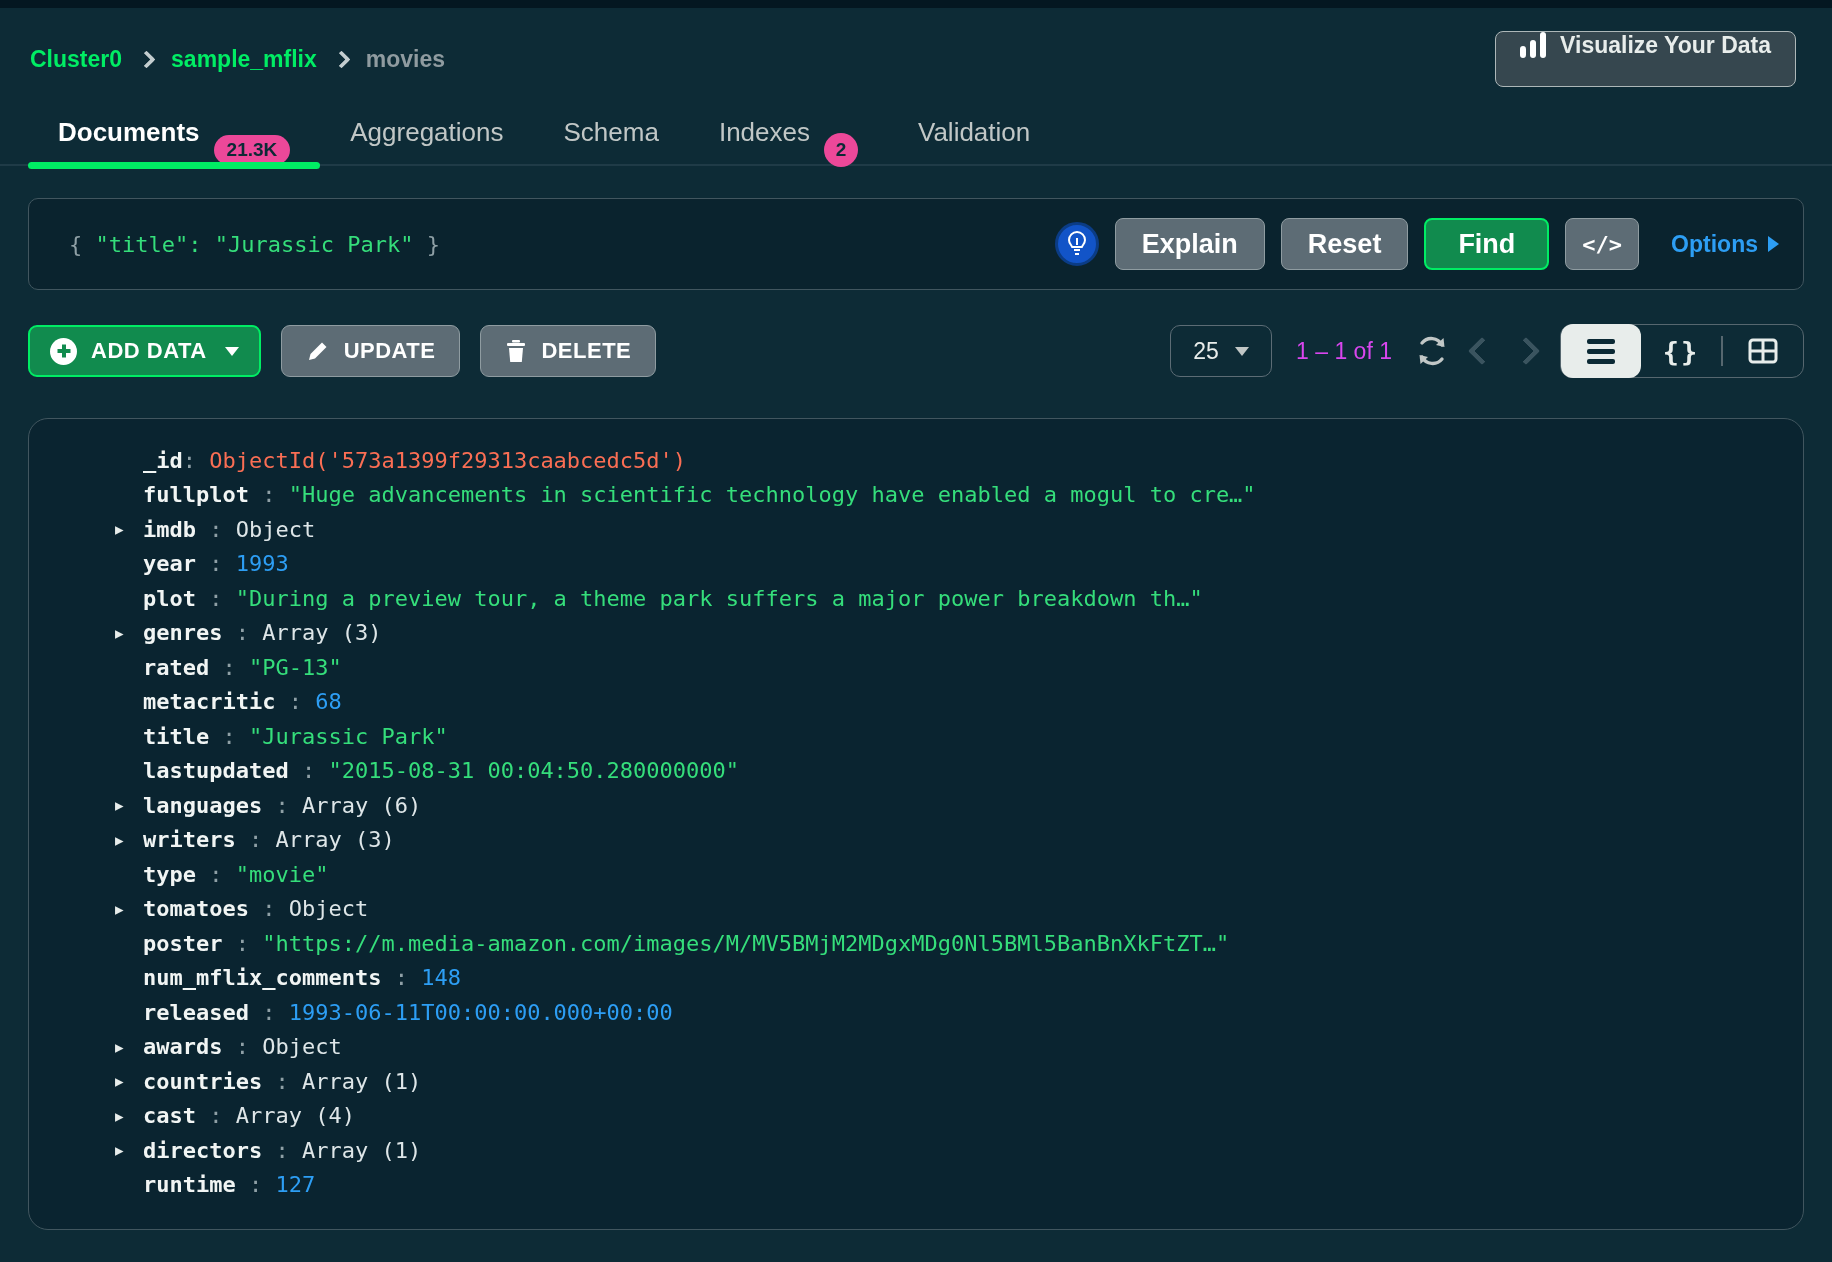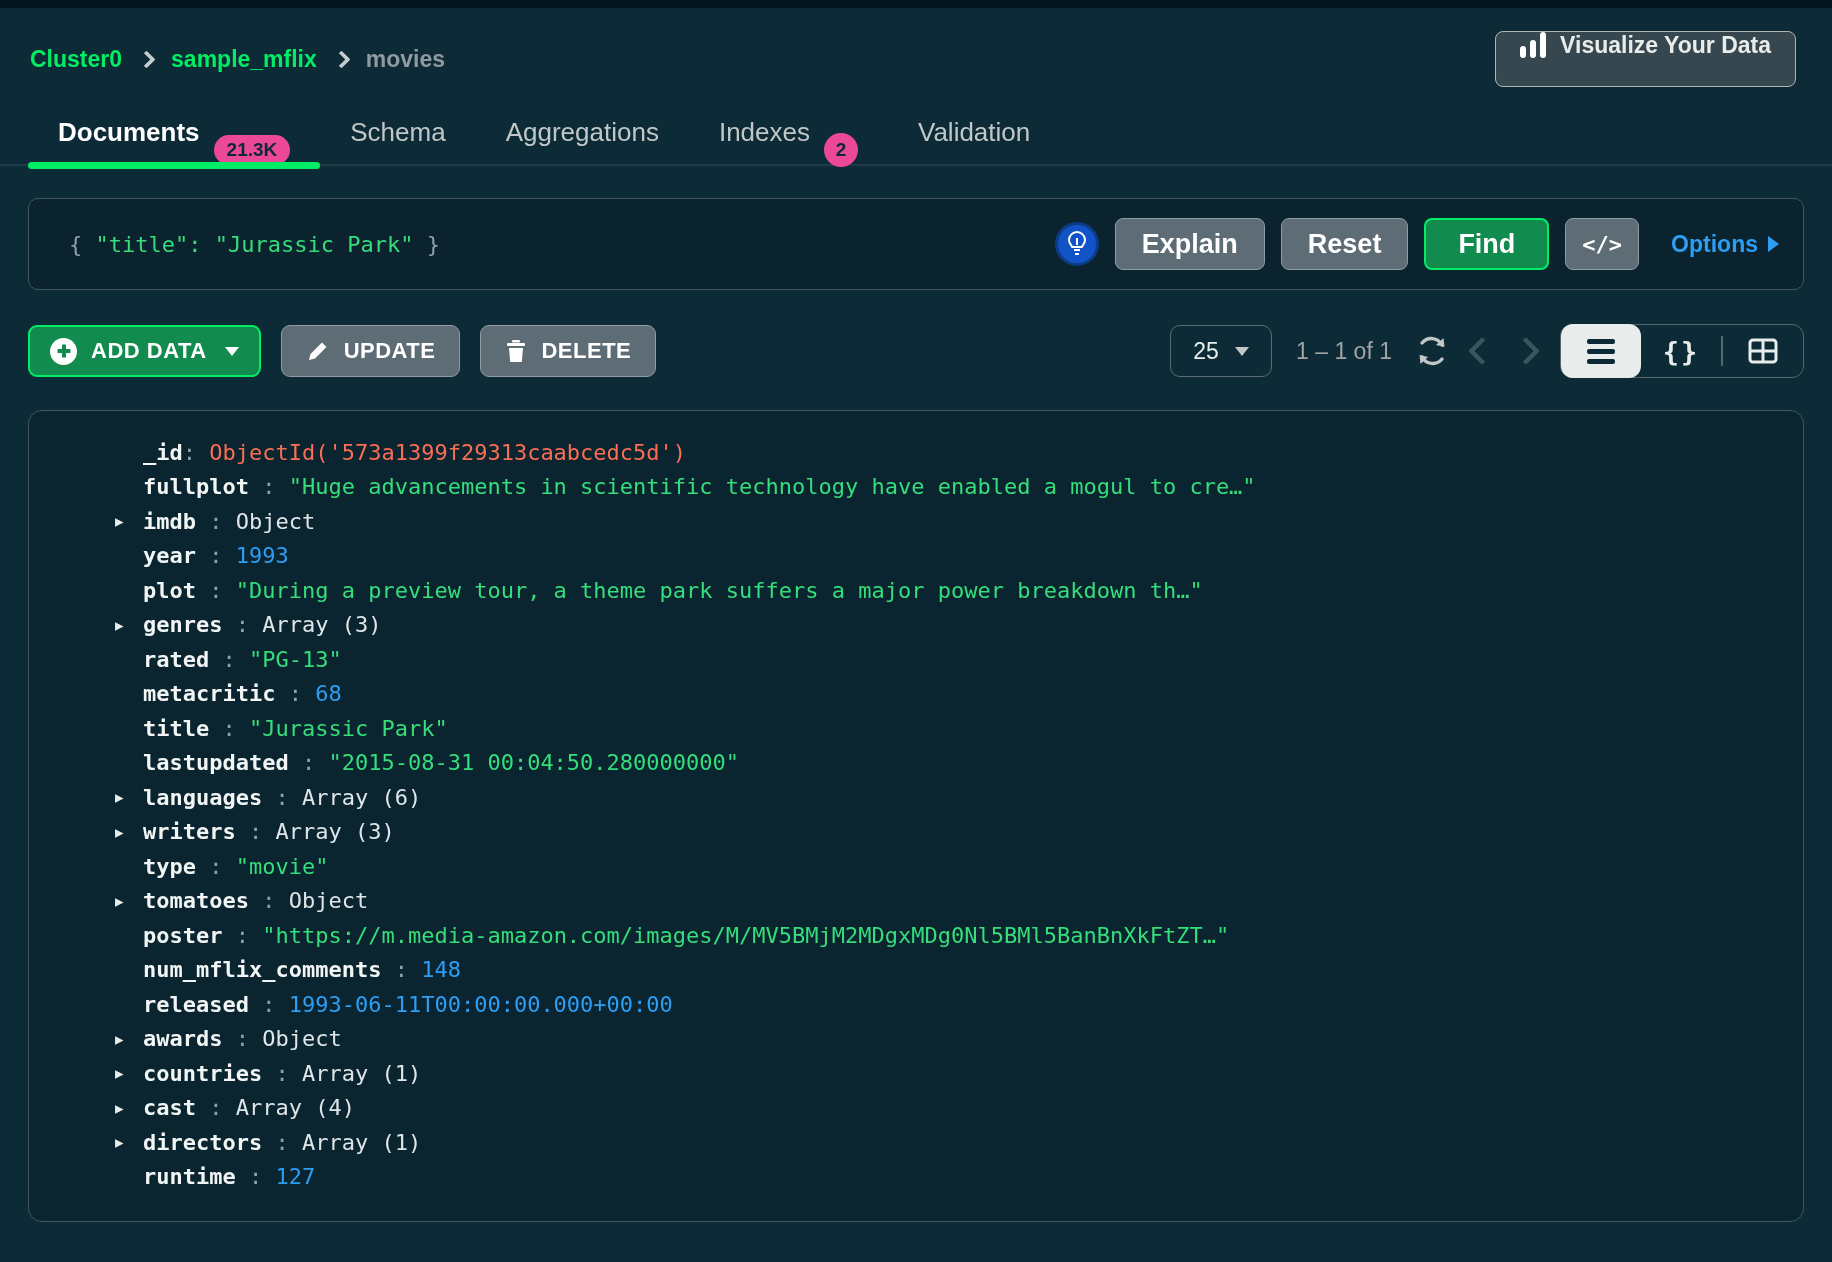--- a/index.html
+++ b/index.html
@@ -81,37 +81,37 @@
     background: #5D6C75; border: 1px solid #8F9CA1; border-radius: 9px;
     color: #fff; font-size: 22px; font-weight: 700; letter-spacing: .5px; cursor: pointer;
   }
   .right-tools { margin-left: auto; display: flex; align-items: center; gap: 24px; }
   .page-select {
     height: 52px; min-width: 102px; border: 1px solid #5C6C75; border-radius: 10px;
     display: flex; align-items: center; justify-content: center; gap: 16px;
     font-size: 23px; color: #E8EDEB; cursor: pointer; padding: 11px 14px;
   }
   .page-select .caret-down { border-top-color: #C1C7C6; margin-left: 0; }
-  .range-text { font-size: 23px; color: #a3a3a3; }
+  .range-text { font-size: 23px; color: #d946ef; }
   .icon-btn { background: none; border: none; cursor: pointer; display: flex; align-items: center; justify-content: center; padding: 0; }
   .pg-chev { width: 20px; height: 20px; border-right: 5px solid #3A545F; border-bottom: 5px solid #3A545F; border-radius: 2px; }
   .pg-chev.left { transform: rotate(135deg); }
   .pg-chev.right { transform: rotate(-45deg); }
   .segmented { display: flex; align-items: center; border: 1px solid #56676F; border-radius: 12px; height: 54px; }
   .seg { width: 80px; height: 54px; display: flex; align-items: center; justify-content: center; cursor: pointer; }
   .seg.selected { background: #E8EDEB; border-radius: 12px; }
   .hamburger { display: flex; flex-direction: column; gap: 5px; }
   .hamburger i { display: block; width: 28px; height: 5px; background: #0C2A35; border-radius: 2px; }
   .braces-glyph { font-family: "DejaVu Sans Mono", monospace; font-size: 27px; font-weight: 700; color: #E8EDEB; letter-spacing: 2px; }
   .seg-divider { width: 2px; height: 30px; background: #56676F; }
 
   
   .doc-panel {
-    margin: 32px 28px 0; height: 812px; background: #0A2430;
-    border: 1px solid #41565F; border-radius: 14px;
+    margin: 40px 28px 0; height: 812px; background: #0A2430;
+    border: 1px solid #41565F; border-radius: 20px;
     padding: 24px 30px 10px 0; overflow: hidden;
   }
   .doc-row {
     display: flex; align-items: center; height: 34.5px;
     padding-left: 86px; font-family: "DejaVu Sans Mono", monospace; font-size: 22px;
     white-space: pre; cursor: default;
   }
   .caret-cell { width: 28px; flex: none; color: #E8EDEB; font-size: 17px; cursor: pointer; font-family: "DejaVu Sans", sans-serif; }
   .caret-cell::before { content: "\25B8"; }
   .caret-cell.hidden::before { visibility: hidden; }
@@ -145,24 +145,24 @@
   </button>
 </header>
 
 <nav class="tabs">
   <div class="tab active">
     <span>Documents</span>
     <span class="badge">21.3K</span>
     <span class="tab-underline"></span>
   </div>
   <div class="tab">
+    <span>Aggregations</span>
+  </div>
+  <div class="tab">
     <span>Schema</span>
-  </div>
-  <div class="tab">
-    <span>Aggregations</span>
   </div>
   <div class="tab">
     <span>Indexes</span>
     <span class="badge round">2</span>
   </div>
   <div class="tab">
     <span>Validation</span>
   </div>
 </nav>
 

